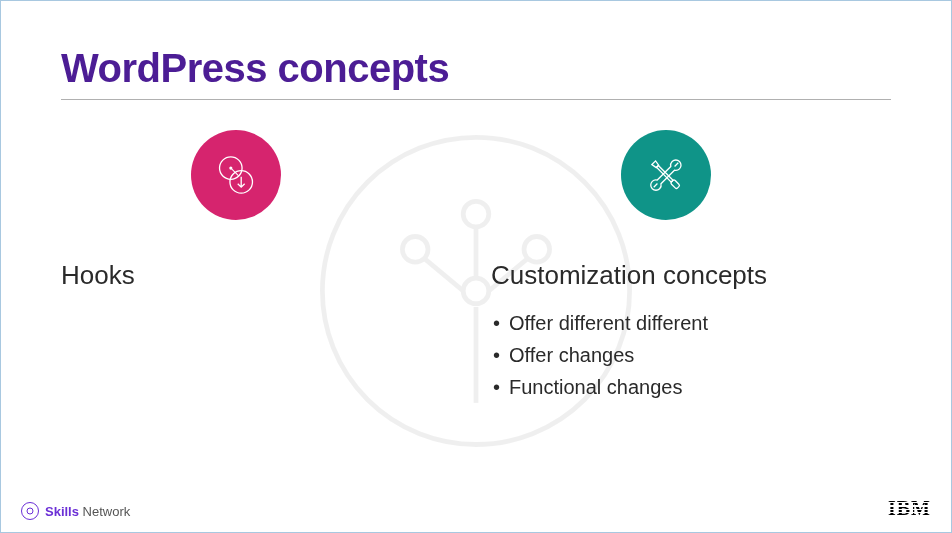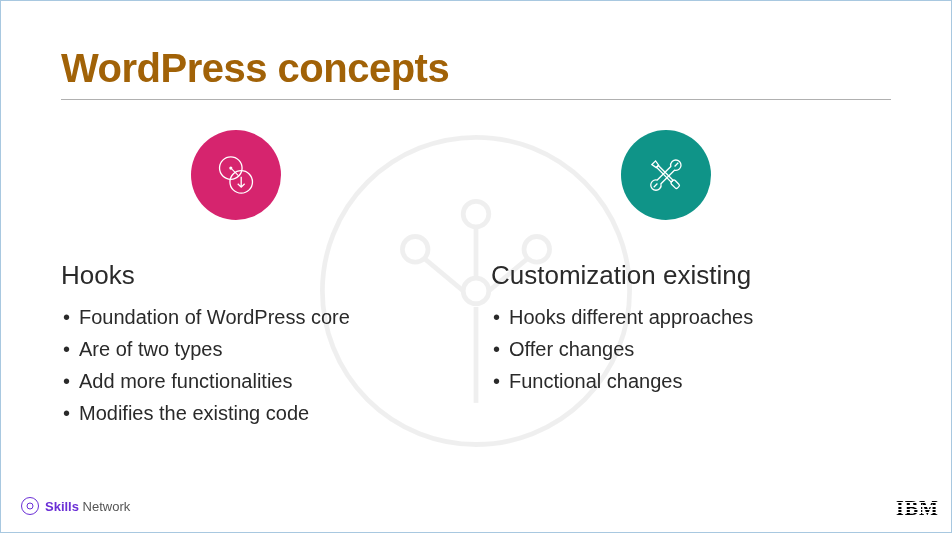--- a/index.html
+++ b/index.html
@@ -13,21 +13,21 @@
     overflow: hidden;
   }
   .slide {
     padding: 45px 60px 0 60px;
     position: relative;
     height: 100%;
   }
   .title {
     font-size: 40px;
     font-weight: 600;
-    color: #a16207;
+    color: #4c1d95;
     letter-spacing: -0.5px;
   }
   .title-underline {
     border: none;
     border-top: 1px solid #b0b0b0;
     margin-top: 8px;
     margin-bottom: 30px;
   }
   .watermark {
     position: absolute;
@@ -56,21 +56,21 @@
     justify-content: center;
     margin-left: 130px;
     margin-bottom: 40px;
   }
   .icon-pink { background: #d6246e; }
   .icon-teal { background: #0f9488; }
   .section-title {
     font-size: 26px;
     font-weight: 400;
     color: #2a2a2a;
-    margin-bottom: 10px;
+    margin-bottom: 16px;
   }
   .bullets {
     list-style: none;
   }
   .bullets li {
     font-size: 20px;
     color: #2a2a2a;
     line-height: 1.6;
     padding-left: 18px;
     position: relative;
@@ -78,23 +78,23 @@
   .bullets li::before {
     content: "•";
     position: absolute;
     left: 2px;
     top: 0;
   }
   .footer {
     position: absolute;
     bottom: 12px;
     left: 20px;
-    right: 12px;
-    display: flex;
-    align-items: flex-start;
+    right: 20px;
+    display: flex;
+    align-items: flex-end;
     justify-content: space-between;
   }
   .skills-brand {
     display: flex;
     align-items: center;
     gap: 6px;
     font-size: 13px;
     color: #555;
   }
   .skills-brand .skills-word { color: #6b2fd6; font-weight: 700; }
@@ -148,44 +148,38 @@
       <div class="icon-circle icon-pink">
         <svg width="52" height="52" viewBox="0 0 60 60">
           <circle cx="24" cy="22" r="13" fill="none" stroke="#fff" stroke-width="1.5"></circle>
           <circle cx="24" cy="22" r="1.8" fill="#fff"></circle>
           <line x1="25" y1="23" x2="33" y2="31" stroke="#fff" stroke-width="1.2"></line>
           <circle cx="36" cy="38" r="13" fill="none" stroke="#fff" stroke-width="1.5"></circle>
           <path d="M36 32 L36 44 M32 40 L36 44 L40 40" fill="none" stroke="#fff" stroke-width="1.5"></path>
         </svg>
       </div>
       <div class="section-title">Hooks</div>
-      <ul class="bullets">
-        <li>Foundation of WordPress core</li>
-        <li>Are of two types</li>
-        <li>Add more functionalities</li>
-        <li>Modifies the existing code</li>
-      </ul>
     </div>
 
     <div class="col right">
       <div class="icon-circle icon-teal">
         <svg width="52" height="52" viewBox="0 0 60 60">
           <g transform="rotate(45 30 30)">
             <path d="M30 8 a6 6 0 0 0 -6 6 a6 6 0 0 0 3 5.2 v22 a6 6 0 0 0 -3 5.2 a6 6 0 0 0 12 0 a6 6 0 0 0 -3 -5.2 v-22 a6 6 0 0 0 3 -5.2 a6 6 0 0 0 -6 -6 z M30 10 v6 M30 44 v6" fill="none" stroke="#fff" stroke-width="1.5"></path>
           </g>
           <g transform="rotate(-45 30 30)">
             <path d="M27 10 h6 l-1 6 h-4 z" fill="none" stroke="#fff" stroke-width="1.5"></path>
             <rect x="28.5" y="16" width="3" height="24" fill="none" stroke="#fff" stroke-width="1.5"></rect>
             <rect x="27" y="40" width="6" height="10" rx="2" fill="none" stroke="#fff" stroke-width="1.5"></rect>
           </g>
         </svg>
       </div>
-      <div class="section-title">Customization existing</div>
+      <div class="section-title">Customization concepts</div>
       <ul class="bullets">
-        <li>Hooks different approaches</li>
+        <li>Offer different different</li>
         <li>Offer changes</li>
         <li>Functional changes</li>
       </ul>
     </div>
 
   </div>
 
   <div class="footer">
     <div class="skills-brand">
       <span class="skills-badge">

